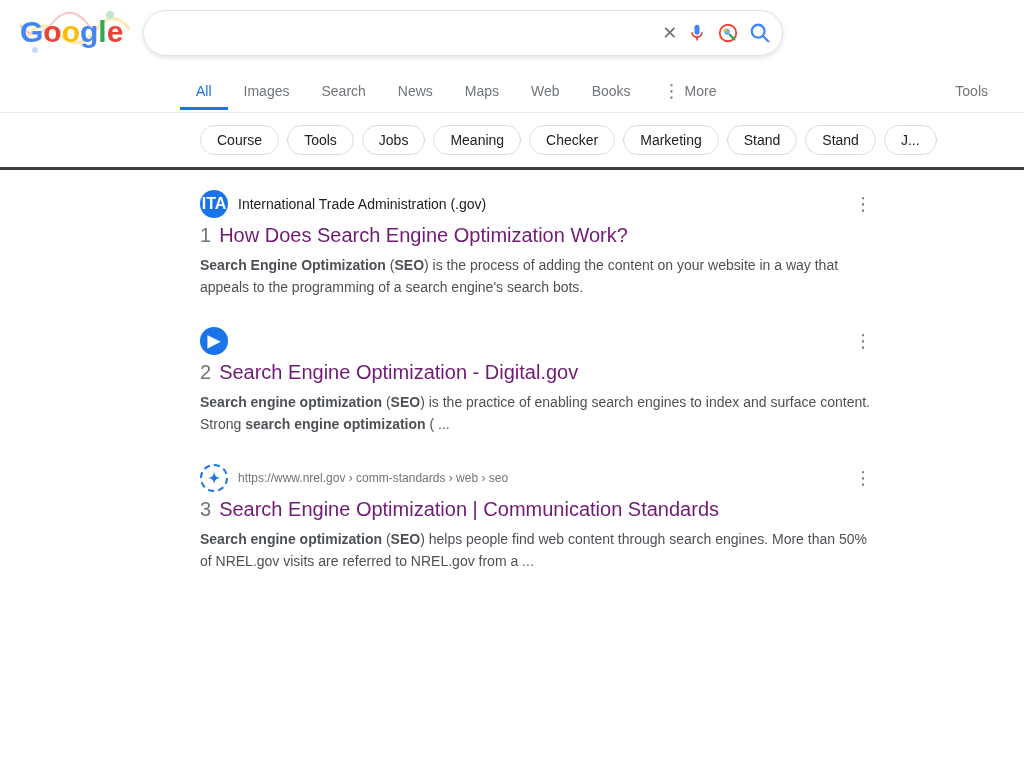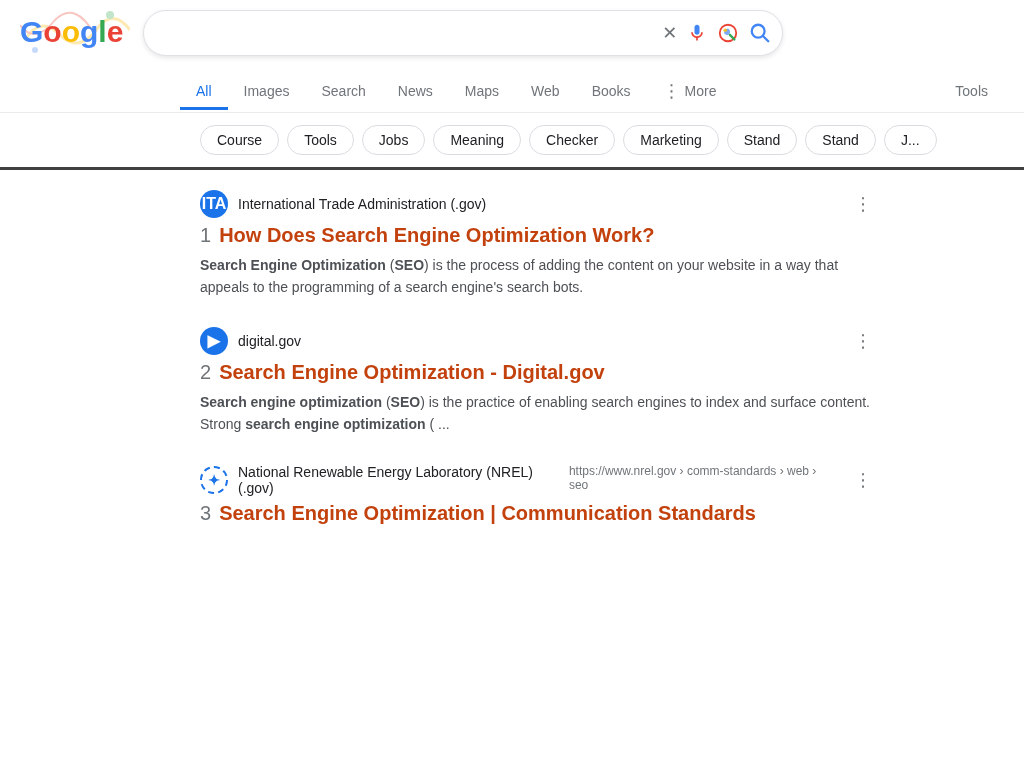--- a/index.html
+++ b/index.html
@@ -184,22 +184,22 @@
       font-size: 20px;
       margin-right: 8px;
       flex-shrink: 0;
     }
     .result-title-row {
       display: flex;
       align-items: baseline;
     }
     .result-title {
       font-size: 20px;
-      color: #c2410c;
-      font-weight: bold;
+      color: #701a75;
+      font-weight: normal;
       cursor: pointer;
       line-height: 1.3;
     }
     .result-snippet {
       font-size: 14px;
       color: #4d5156;
       line-height: 1.6;
       margin-top: 6px;
       max-width: 700px;
     }
@@ -313,44 +313,46 @@
       <span> (</span><span class="snippet-bold">SEO</span><span>) is the process of adding the content on your website in a way that appeals to the programming of a search engine's search bots.</span>
     </div>
   </div>
 
   <div class="result-item">
     <div class="result-source">
       <div class="result-favicon favicon-digital">
         <span>▶</span>
       </div>
       <div class="result-source-info">
-        <span class="result-source-name">digital.gov</span>
       </div>
       <button class="result-menu-btn">⋮</button>
     </div>
     <div class="result-title-row">
       <span class="result-number">2</span>
       <a class="result-title">Search Engine Optimization - Digital.gov</a>
     </div>
     <div class="result-snippet">
       <span class="snippet-bold">Search engine optimization</span>
       <span> (</span><span class="snippet-bold">SEO</span><span>) is the practice of enabling search engines to index and surface content. Strong </span><span class="snippet-bold">search engine optimization</span><span> ( ...</span>
     </div>
   </div>
 
   <div class="result-item">
     <div class="result-source">
       <div class="result-favicon favicon-nrel" style="font-size:14px;">
         <span>✦</span>
       </div>
       <div class="result-source-info">
-        <span class="result-source-name">National Renewable Energy Laboratory (NREL) (.gov)</span>
         <span class="result-url">https://www.nrel.gov › comm-standards › web › seo</span>
       </div>
       <button class="result-menu-btn">⋮</button>
     </div>
     <div class="result-title-row">
       <span class="result-number">3</span>
       <a class="result-title">Search Engine Optimization | Communication Standards</a>
     </div>
+    <div class="result-snippet">
+      <span class="snippet-bold">Search engine optimization</span>
+      <span> (</span><span class="snippet-bold">SEO</span><span>) helps people find web content through search engines. More than 50% of NREL.gov visits are referred to NREL.gov from a ...</span>
+    </div>
   </div>
 
 </div>
 
 </body></html>

